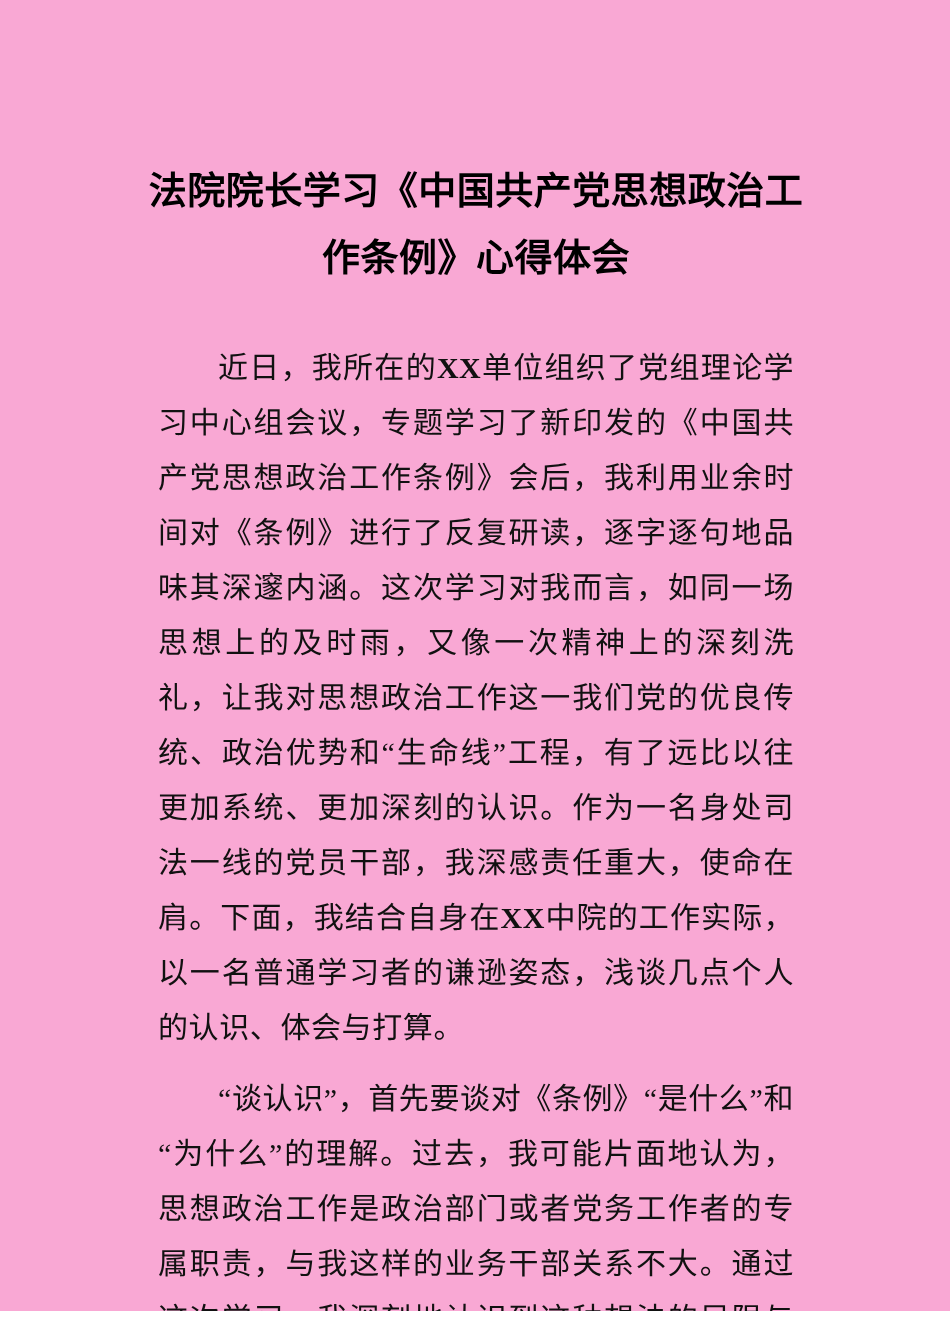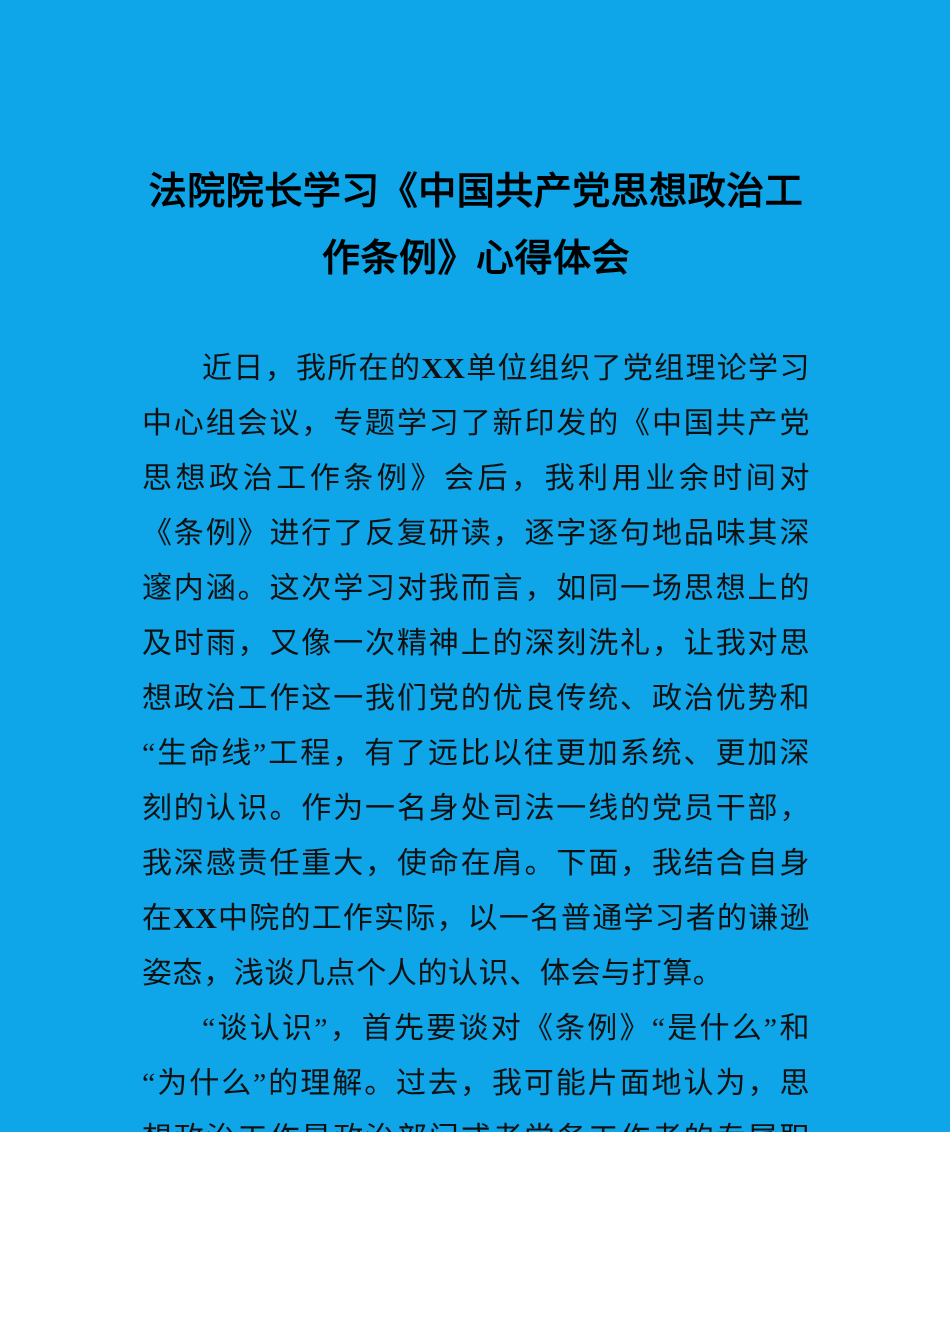--- a/index.html
+++ b/index.html
@@ -4,23 +4,23 @@
 <title>法院院长学习《中国共产党思想政治工作条例》心得体会</title>
 <style>
   html, body {
     margin: 0;
     padding: 0;
     background: #ffffff;
   }
   .page {
     position: relative;
     width: 950px;
-    height: 1132px;
+    height: 1311px;
     margin: 0 auto;
-    background: #0ea5e9;
+    background: #f9a8d4;
     box-sizing: border-box;
     overflow: hidden;
   }
   .page-inner {
     position: absolute;
     left: 142px;
     top: 0;
     width: 668px;
   }
 
@@ -40,21 +40,21 @@
 
   
   .body-para {
     font-family: "Liberation Serif", "DejaVu Serif", serif;
     font-size: 30px;
     line-height: 55px;
     color: #111111;
     text-align: justify;
     text-justify: inter-ideograph;
     text-indent: 2em;
-    margin: 0;
+    margin: 16px;
     letter-spacing: 0.6px;
     word-break: break-all;
   }
   .body-para.first {
     margin-top: 48px;
   }
 
   
   .section-heading {
     font-family: "Liberation Sans", "DejaVu Sans", sans-serif;

